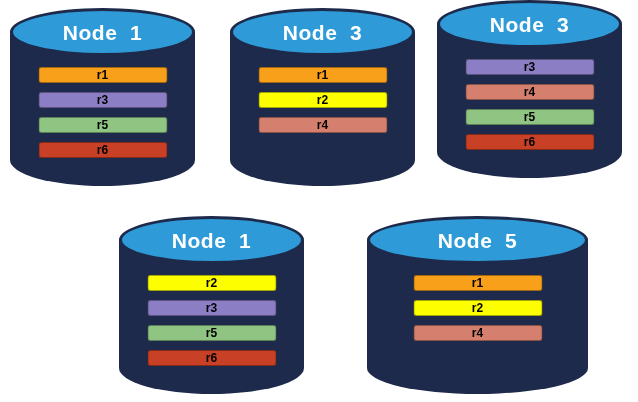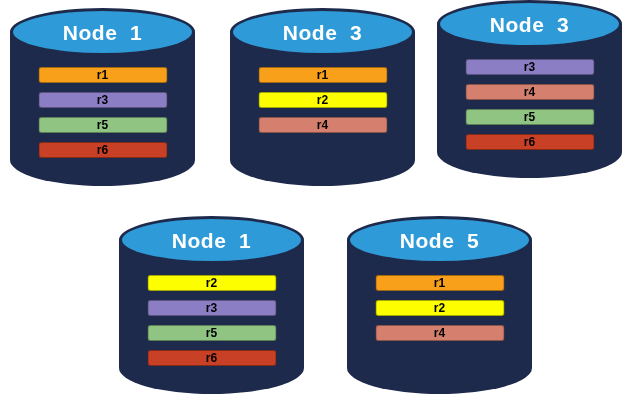--- a/index.html
+++ b/index.html
@@ -5,21 +5,21 @@
   html,body{margin:0;padding:0;background:#ffffff;}
   .canvas{
     position:relative;width:638px;height:402px;background:#ffffff;overflow:hidden;
     font-family:"Liberation Sans","DejaVu Sans",sans-serif;
   }
   .cyl{position:absolute;width:185px;height:178px;}
   .cyl-node1{left:10px;top:8px;}
   .cyl-node2{left:230px;top:8px;}
   .cyl-node3{left:437px;top:0;}
   .cyl-node4{left:119px;top:216px;}
-  .cyl-node5{left:347px;top:216px;}
+  .cyl-node5{left:367px;top:216px;padding-left:36px;}
 
   .cyl-body{
     position:absolute;left:0;right:0;top:24px;bottom:0;
     background:var(--c-cylinder_body,#1E2A4B);
     border-radius:0 0 50% 50% / 0 0 26px 26px;
   }
   .cyl-top{
     position:absolute;left:0;right:0;top:0;height:48px;
     background:var(--c-cylinder_top,#2E9BD8);
     border:3px solid var(--c-cylinder_body,#1E2A4B);

